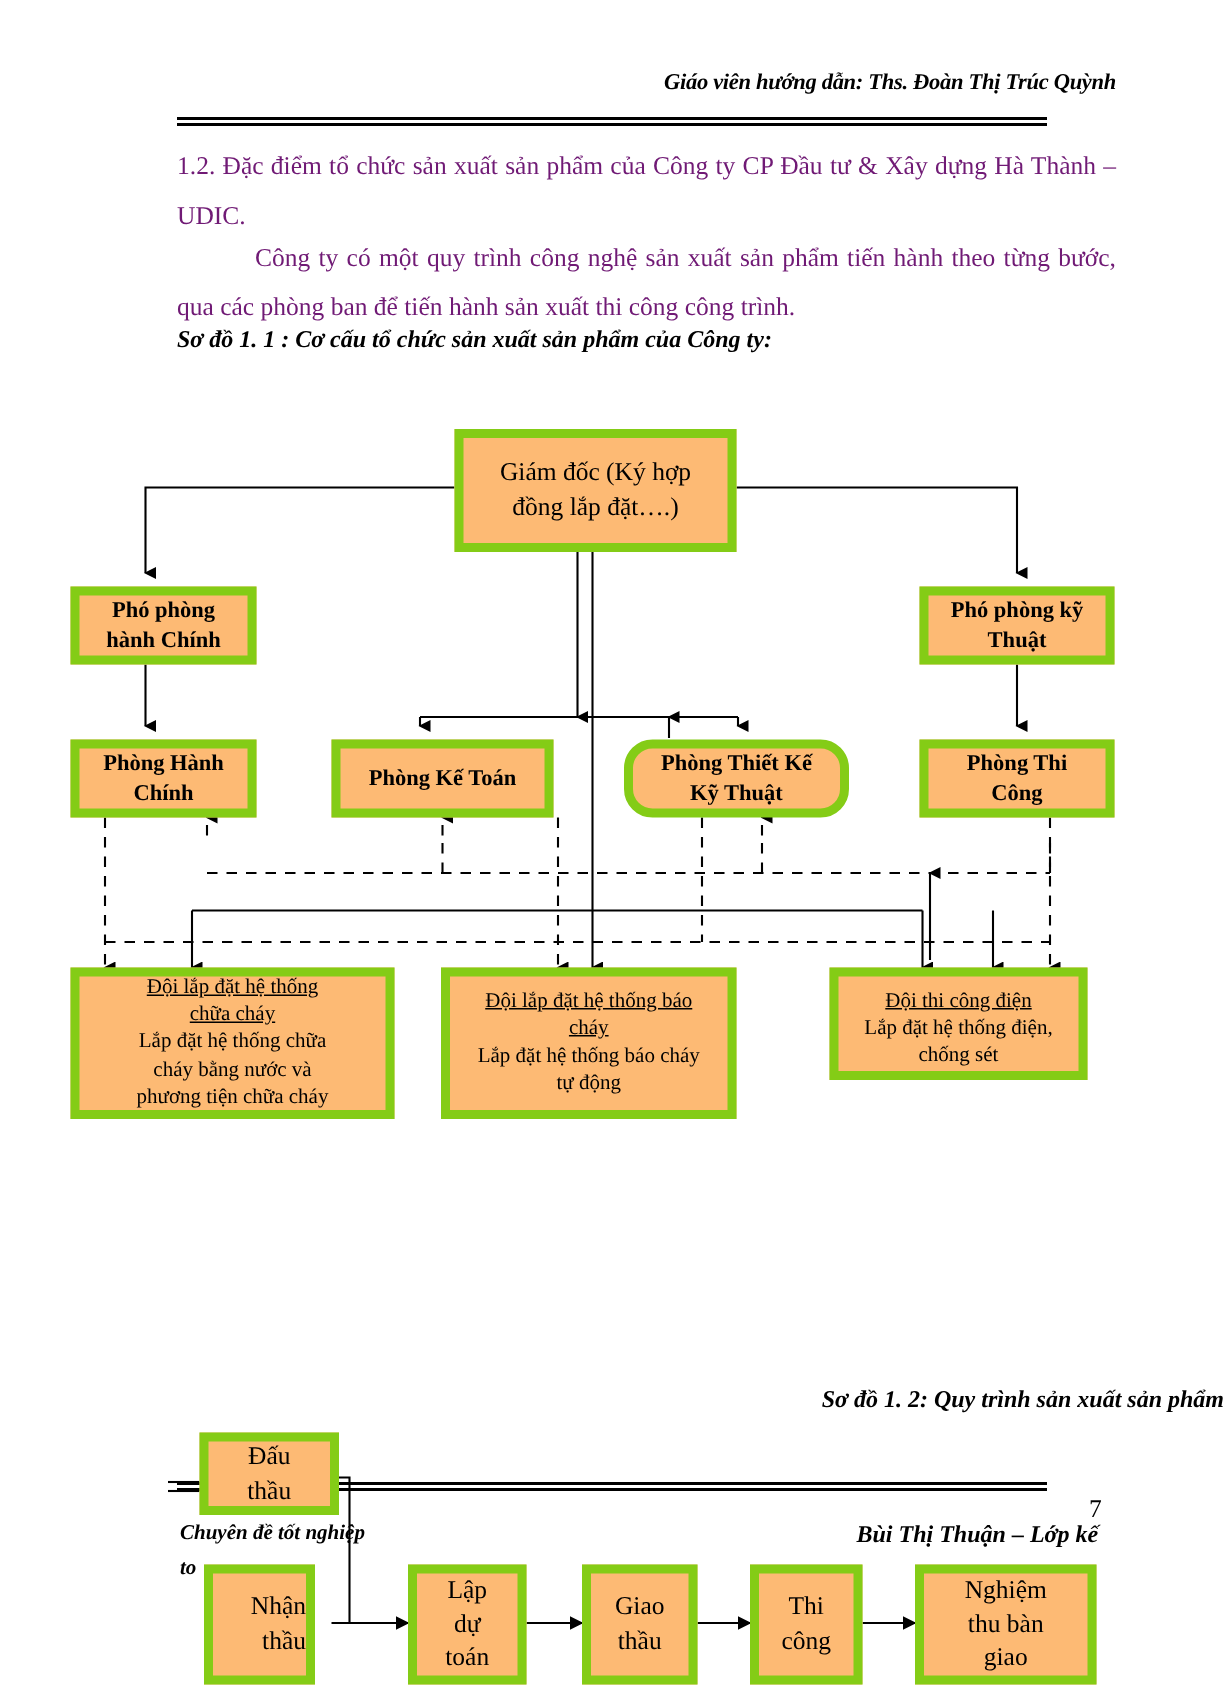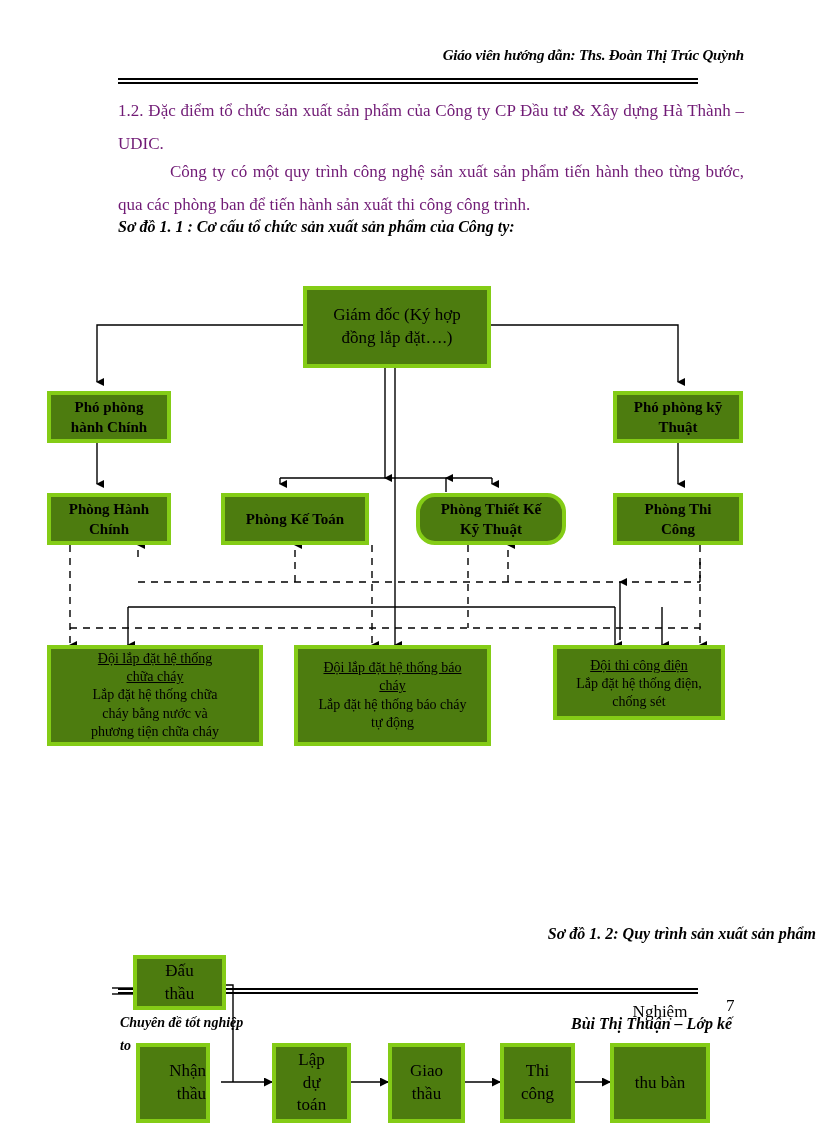--- a/index.html
+++ b/index.html
@@ -113,22 +113,22 @@
     left: 0;
     top: 0;
     width: 816px;
     height: 1123px;
     pointer-events: none;
   }
 
   
   .node {
     position: absolute;
-    border: 4px solid #84cc16;
-    background: #4d7c0f;
+    border: 6px solid #84cc16;
+    background: #fdba74;
     box-sizing: border-box;
     display: flex;
     flex-direction: column;
     align-items: center;
     justify-content: center;
     text-align: center;
     font-size: 15px;
     line-height: 1.35;
     z-index: 3;
     font-family: Liberation Serif, serif;
@@ -306,21 +306,21 @@
   <div class="node plain" style="left:388px; top:1043px; width:77px; height:80px;">
     <div>Giao</div>
     <div>thầu</div>
   </div>
 
   <div class="node plain" style="left:500px; top:1043px; width:75px; height:80px;">
     <div>Thi</div>
     <div>công</div>
   </div>
 
-  <div class="node plain" style="left:610px; top:1043px; width:100px; height:80px;gap:48px;">
+  <div class="node plain" style="left:610px; top:1043px; width:121px; height:80px;">
     <div>Nghiệm</div>
     <div>thu bàn</div>
     <div>giao</div>
   </div>
 
   <div class="page-number">7</div>
   <div class="footer-left">Chuyên đề tốt nghiệp</div>
   <div class="footer-left-2">to</div>
   <div class="footer-right">Bùi Thị Thuận  – Lớp kế</div>
 

